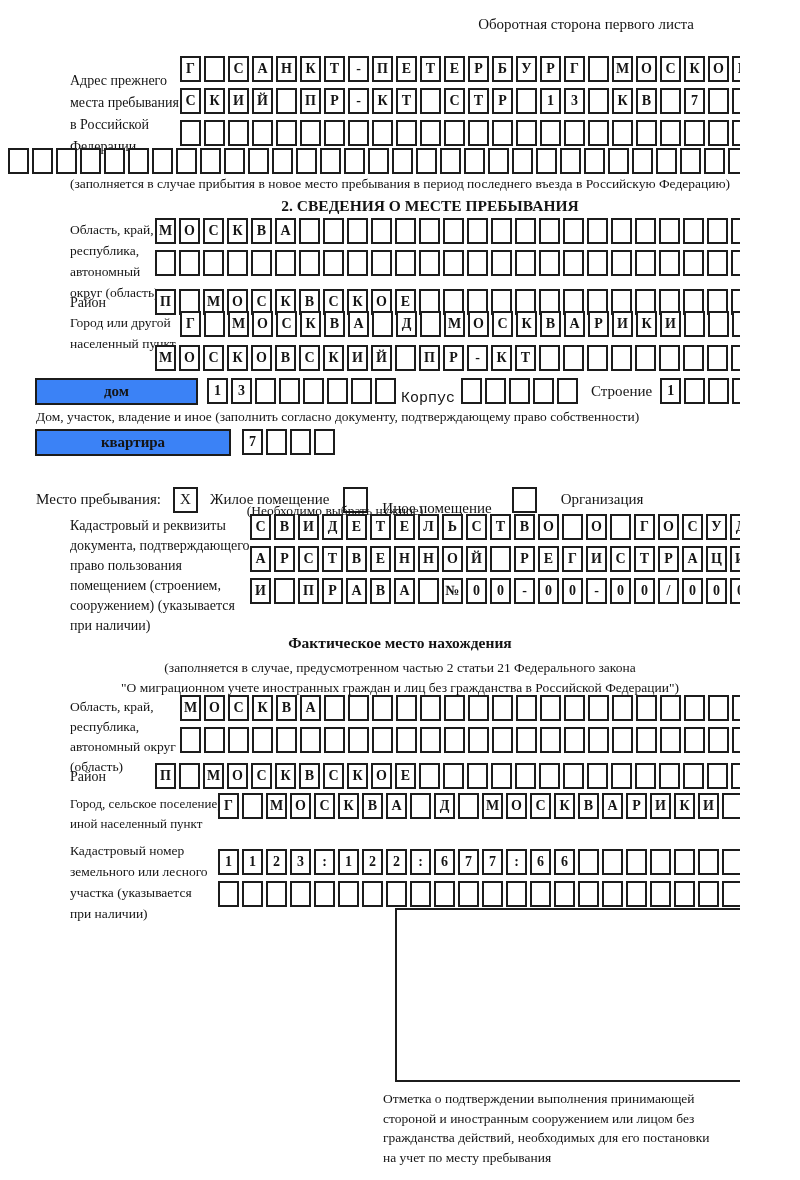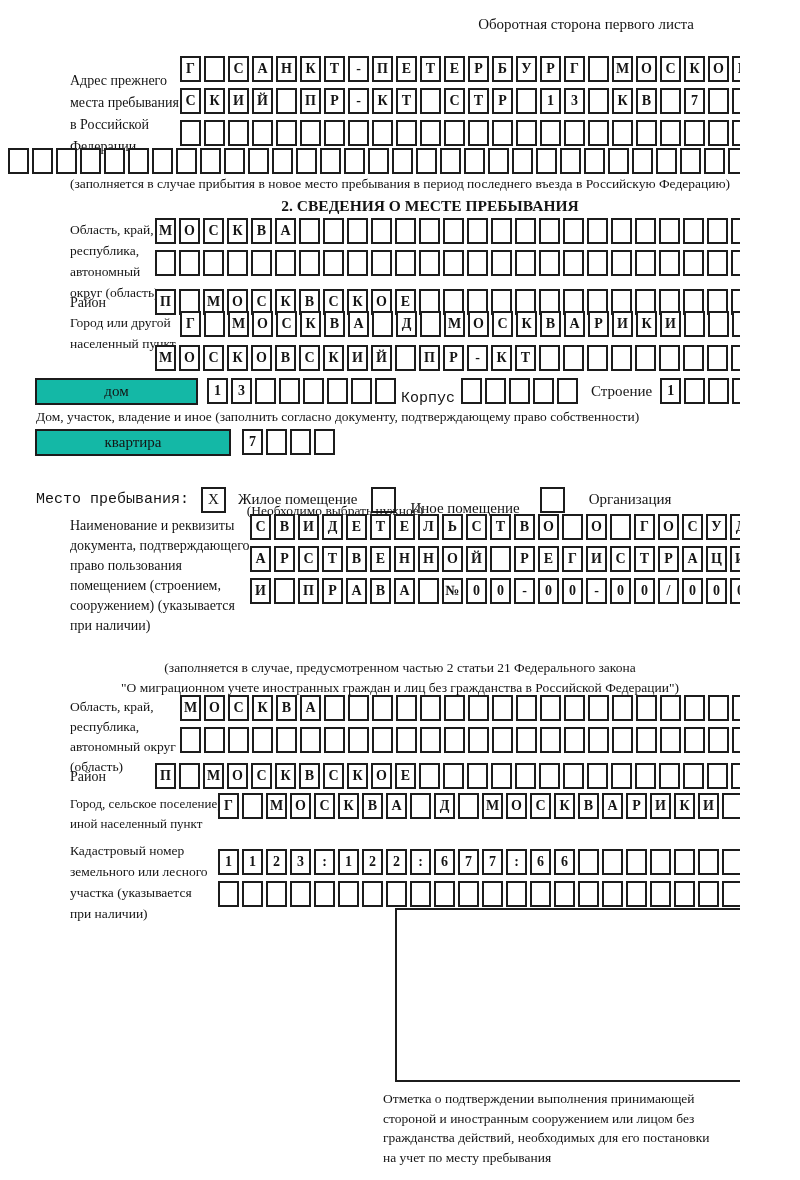--- a/index.html
+++ b/index.html
@@ -10,21 +10,21 @@
   .lbl-lines div{white-space:nowrap;}
   .cells{display:flex;}
   .cells .cell{box-sizing:border-box;flex:0 0 21px;width:21px;height:26px;margin-right:3px;
         border:2px solid #1c1c1c;display:flex;align-items:center;justify-content:center;
         font-size:14px;font-weight:bold;background:#fff;}
   .gridrows .cells{margin-bottom:6px;}
   .center{width:800px;text-align:center;}
   .note{font-size:13.5px;}
   .sec-title{font-size:15.5px;font-weight:bold;}
   .widebox{box-sizing:border-box;border:2px solid #1c1c1c;height:27px;display:flex;
-        align-items:center;justify-content:center;font-size:15px;background:#14b8a6;}
+        align-items:center;justify-content:center;font-size:15px;background:#3b82f6;font-weight:bold;}
   .inline-lbl{font-size:15px;line-height:27px;white-space:nowrap;}
   .hrow{display:flex;align-items:flex-start;}
   .cbox{box-sizing:border-box;width:25px;height:26px;border:2px solid #1c1c1c;display:flex;
         align-items:center;justify-content:center;font-size:15px;background:#fff;}
   .stamp-box{box-sizing:border-box;border:2.5px solid #1c1c1c;background:#fff;}
   .stamp-caption{font-size:13.5px;line-height:19.5px;text-align:left;}
   .intro{font-size:13.5px;line-height:20px;}
   .lh20 div{line-height:20px;}
   .lh21 div{line-height:21px;}
   .lh22 div{line-height:22px;}
@@ -345,32 +345,32 @@
     <div class="widebox" style="width:196px;margin-right:11px;">квартира</div>
     <div class="cells">
         <span class="cell">7</span>
         <span class="cell"></span>
         <span class="cell"></span>
         <span class="cell"></span>
       </div>
   </div>
 
   <div class="abs hrow" style="left:36px;top:477px;align-items:center;">
-    <div class="inline-lbl" style="margin-right:12px;font-family:Liberation Mono, monospace;">Место пребывания:</div>
+    <div class="inline-lbl" style="margin-right:12px;">Место пребывания:</div>
     <div class="cbox">X</div>
     <div class="inline-lbl" style="margin:0 14px 0 12px;">Жилое помещение</div>
     <div class="cbox"></div>
     <div class="inline-lbl" style="margin:18px 20px 0 14px;">Иное помещение</div>
     <div class="cbox"></div>
     <div class="inline-lbl" style="margin-left:24px;">Организация</div>
   </div>
   <div class="abs note" style="left:0;top:503px;width:670px;text-align:center;">(Необходимо выбрать нужное)</div>
 
   <div class="abs lbl lbl-lines lh20" style="left:70px;top:516px;">
-      <div>Наименование и реквизиты</div>
+      <div>Кадастровый и реквизиты</div>
       <div>документа, подтверждающего</div>
       <div>право пользования</div>
       <div>помещением (строением,</div>
       <div>сооружением) (указывается</div>
       <div>при наличии)</div>
     </div>
   <div class="abs gridrows" style="left:250px;top:514px;">
     <div class="cells">
         <span class="cell">С</span>
         <span class="cell">В</span>
@@ -435,20 +435,21 @@
         <span class="cell">-</span>
         <span class="cell">0</span>
         <span class="cell">0</span>
         <span class="cell">/</span>
         <span class="cell">0</span>
         <span class="cell">0</span>
         <span class="cell">0</span>
       </div>
   </div>
 
+  <div class="abs center sec-title" style="top:634px;">Фактическое место нахождения</div>
   <div class="abs center intro" style="top:658px;">
       <div>(заполняется в случае, предусмотренном частью 2 статьи 21 Федерального закона</div>
       <div>"О миграционном учете иностранных граждан и лиц без гражданства в Российской Федерации")</div>
     </div>
 
   <div class="abs lbl lbl-lines lh20" style="left:70px;top:697px;font-size:13.5px;">
       <div>Область, край,</div>
       <div>республика,</div>
       <div>автономный округ</div>
       <div>(область)</div>

